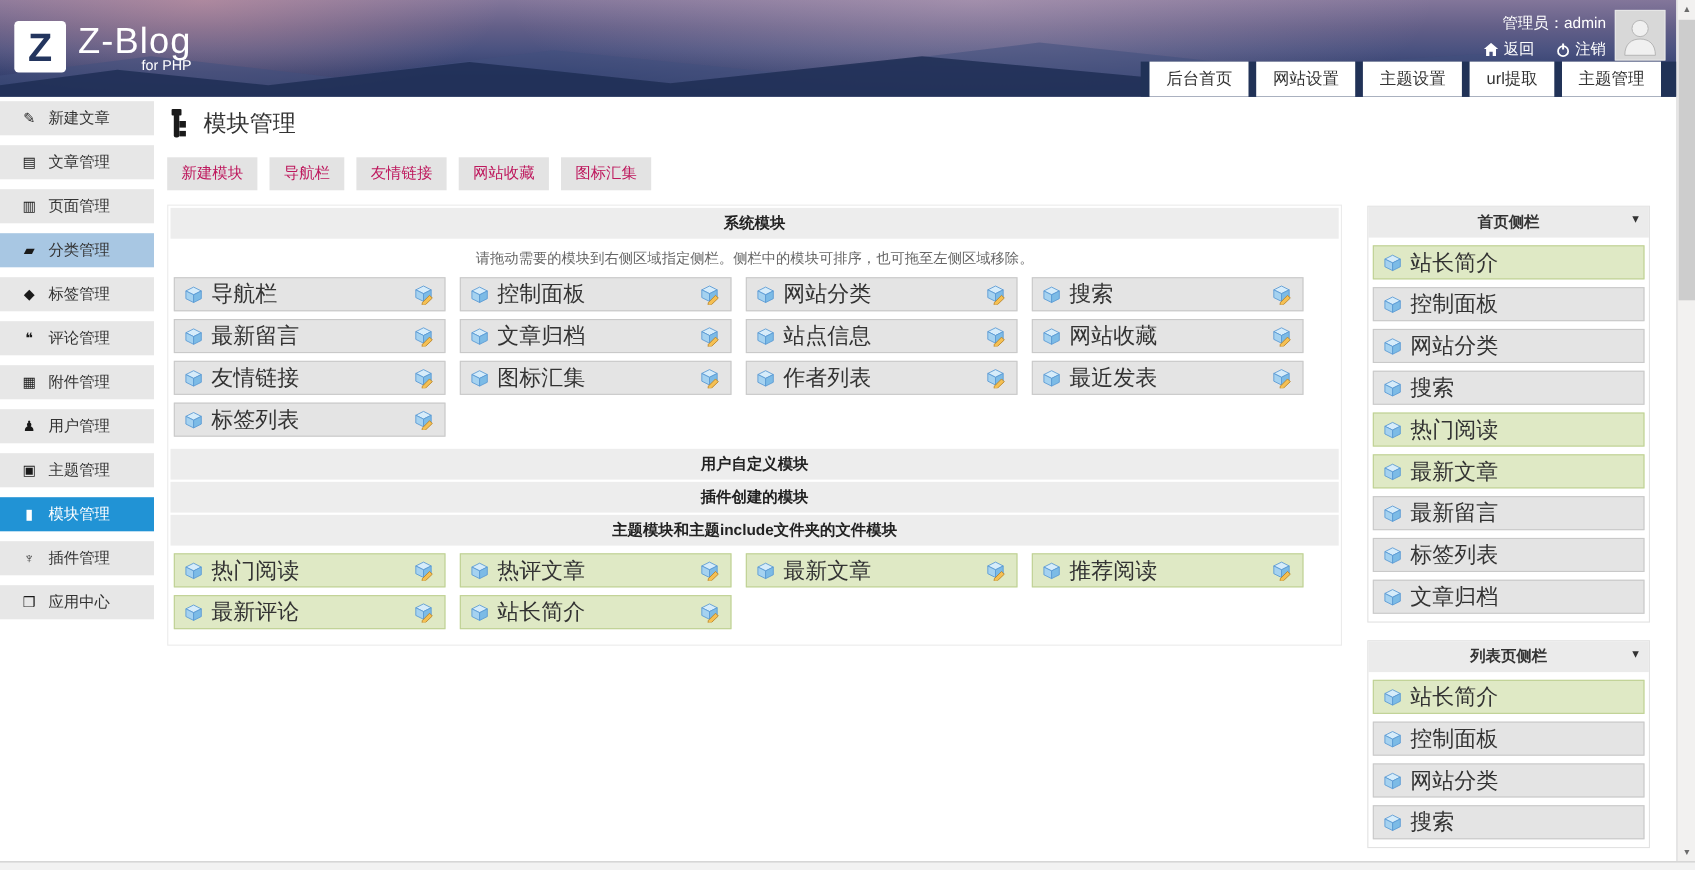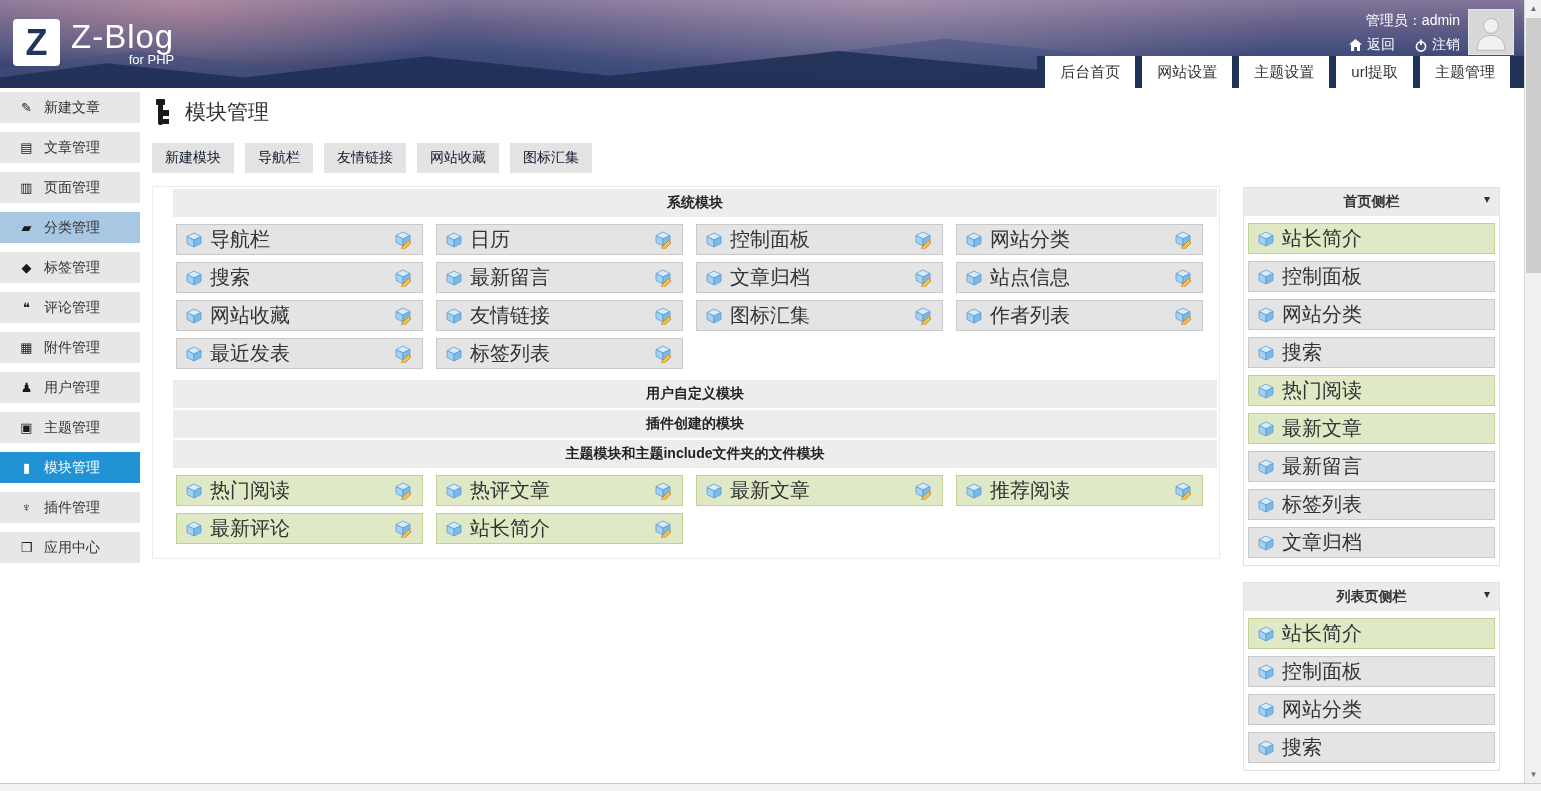--- a/index.html
+++ b/index.html
@@ -44,24 +44,24 @@
   .sb-icon { width:15px; text-align:center; font-size:13px; color:#1a1a1a; }
   .sb-item.highlighted { background:var(--highlight,#a8c7e3); }
   .sb-item.active { background:var(--accent,#2193d5); color:#fff; }
   .sb-item.active .sb-icon { color:#fff; }
 
   
   .content { position:absolute; left:152px; top:98px; width:1068px; }
   .title-row { display:flex; align-items:center; gap:13px; }
   .title-row h1 { font-size:21px; font-weight:normal; color:#333; }
   .toolbar { margin-top:17px; display:flex; gap:11px; }
-  .tbtn { background:#e3e3e3; border:none; font-family:Liberation Mono, monospace; font-size:14px; color:#0f172a;
+  .tbtn { background:#e3e3e3; border:none; font-family:Liberation Mono, monospace; font-size:14px; color:#be185d;
           padding:6px 13px; cursor:pointer;text-align:center; }
 
-  .main-panel { margin-top:13px; border:1px solid #ebebeb; background:#fff; padding-bottom:5px;padding-left:18px; }
+  .main-panel { margin-top:13px; border:1px solid #ebebeb; background:#fff; padding-bottom:5px; }
   .sec-bar { margin:2px; background:#ededed; text-align:center; font-size:14px; font-weight:bold;
              color:#222; padding:5px 0; }
   .hint { text-align:center; color:#666; font-size:13px; padding:7px 0 3px; }
   .grid { display:flex; flex-wrap:wrap; column-gap:13px; row-gap:7px; padding:5px 5px 9px; }
   .mod { width:247px; height:31px; background:var(--modgray,#e4e4e4); border:1px solid #c9c9c9;
          display:flex; align-items:center; padding:0 9px; cursor:move; }
   .mod-label { flex:1; margin-left:8px; font-size:20px; color:#333; white-space:nowrap; overflow:hidden; }
   .grid.green .mod, .mod.green { background:var(--green,#dfe9c5); border-color:#bfd193; }
   .edit-ico { cursor:pointer; flex:0 0 auto; }
 
@@ -205,44 +205,31 @@
 
     <button class="tbtn">新建模块</button>
         <button class="tbtn">导航栏</button>
         <button class="tbtn">友情链接</button>
         <button class="tbtn">网站收藏</button>
         <button class="tbtn">图标汇集</button>
       </div>
 
     <section class="main-panel">
       <div class="sec-bar">系统模块</div>
+      <div class="hint">请拖动需要的模块到右侧区域指定侧栏。侧栏中的模块可排序，也可拖至左侧区域移除。</div>
 
       <div class="grid">
 
       <div class="mod">
             <svg width="16" height="16" viewBox="0 0 16 16">
               <polygon points="8,1 15,4.5 8,8 1,4.5" fill="#d6ecfa" stroke="#5b9bd5" stroke-width="0.8"></polygon>
               <polygon points="1,4.5 8,8 8,15 1,11.5" fill="#a5d2f0" stroke="#5b9bd5" stroke-width="0.8"></polygon>
               <polygon points="15,4.5 8,8 8,15 15,11.5" fill="#7cbbe6" stroke="#5b9bd5" stroke-width="0.8"></polygon>
             </svg>
             <span class="mod-label">导航栏</span>
-            <svg class="edit-ico" width="18" height="18" viewBox="0 0 18 18">
-              <polygon points="8,1 15,4.5 8,8 1,4.5" fill="#d6ecfa" stroke="#5b9bd5" stroke-width="0.8"></polygon>
-              <polygon points="1,4.5 8,8 8,15 1,11.5" fill="#a5d2f0" stroke="#5b9bd5" stroke-width="0.8"></polygon>
-              <polygon points="15,4.5 8,8 8,15 15,11.5" fill="#7cbbe6" stroke="#5b9bd5" stroke-width="0.8"></polygon>
-              <path d="M7 16 L13.5 9.5 L16 12 L9.5 18.2 L6.6 18.4 Z" fill="#f5c053" stroke="#b9852a" stroke-width="0.8"></path>
-            </svg>
-          </div>
-          <div class="mod">
-            <svg width="16" height="16" viewBox="0 0 16 16">
-              <polygon points="8,1 15,4.5 8,8 1,4.5" fill="#d6ecfa" stroke="#5b9bd5" stroke-width="0.8"></polygon>
-              <polygon points="1,4.5 8,8 8,15 1,11.5" fill="#a5d2f0" stroke="#5b9bd5" stroke-width="0.8"></polygon>
-              <polygon points="15,4.5 8,8 8,15 15,11.5" fill="#7cbbe6" stroke="#5b9bd5" stroke-width="0.8"></polygon>
-            </svg>
-            <span class="mod-label">日历</span>
             <svg class="edit-ico" width="18" height="18" viewBox="0 0 18 18">
               <polygon points="8,1 15,4.5 8,8 1,4.5" fill="#d6ecfa" stroke="#5b9bd5" stroke-width="0.8"></polygon>
               <polygon points="1,4.5 8,8 8,15 1,11.5" fill="#a5d2f0" stroke="#5b9bd5" stroke-width="0.8"></polygon>
               <polygon points="15,4.5 8,8 8,15 15,11.5" fill="#7cbbe6" stroke="#5b9bd5" stroke-width="0.8"></polygon>
               <path d="M7 16 L13.5 9.5 L16 12 L9.5 18.2 L6.6 18.4 Z" fill="#f5c053" stroke="#b9852a" stroke-width="0.8"></path>
             </svg>
           </div>
           <div class="mod">
             <svg width="16" height="16" viewBox="0 0 16 16">
               <polygon points="8,1 15,4.5 8,8 1,4.5" fill="#d6ecfa" stroke="#5b9bd5" stroke-width="0.8"></polygon>

